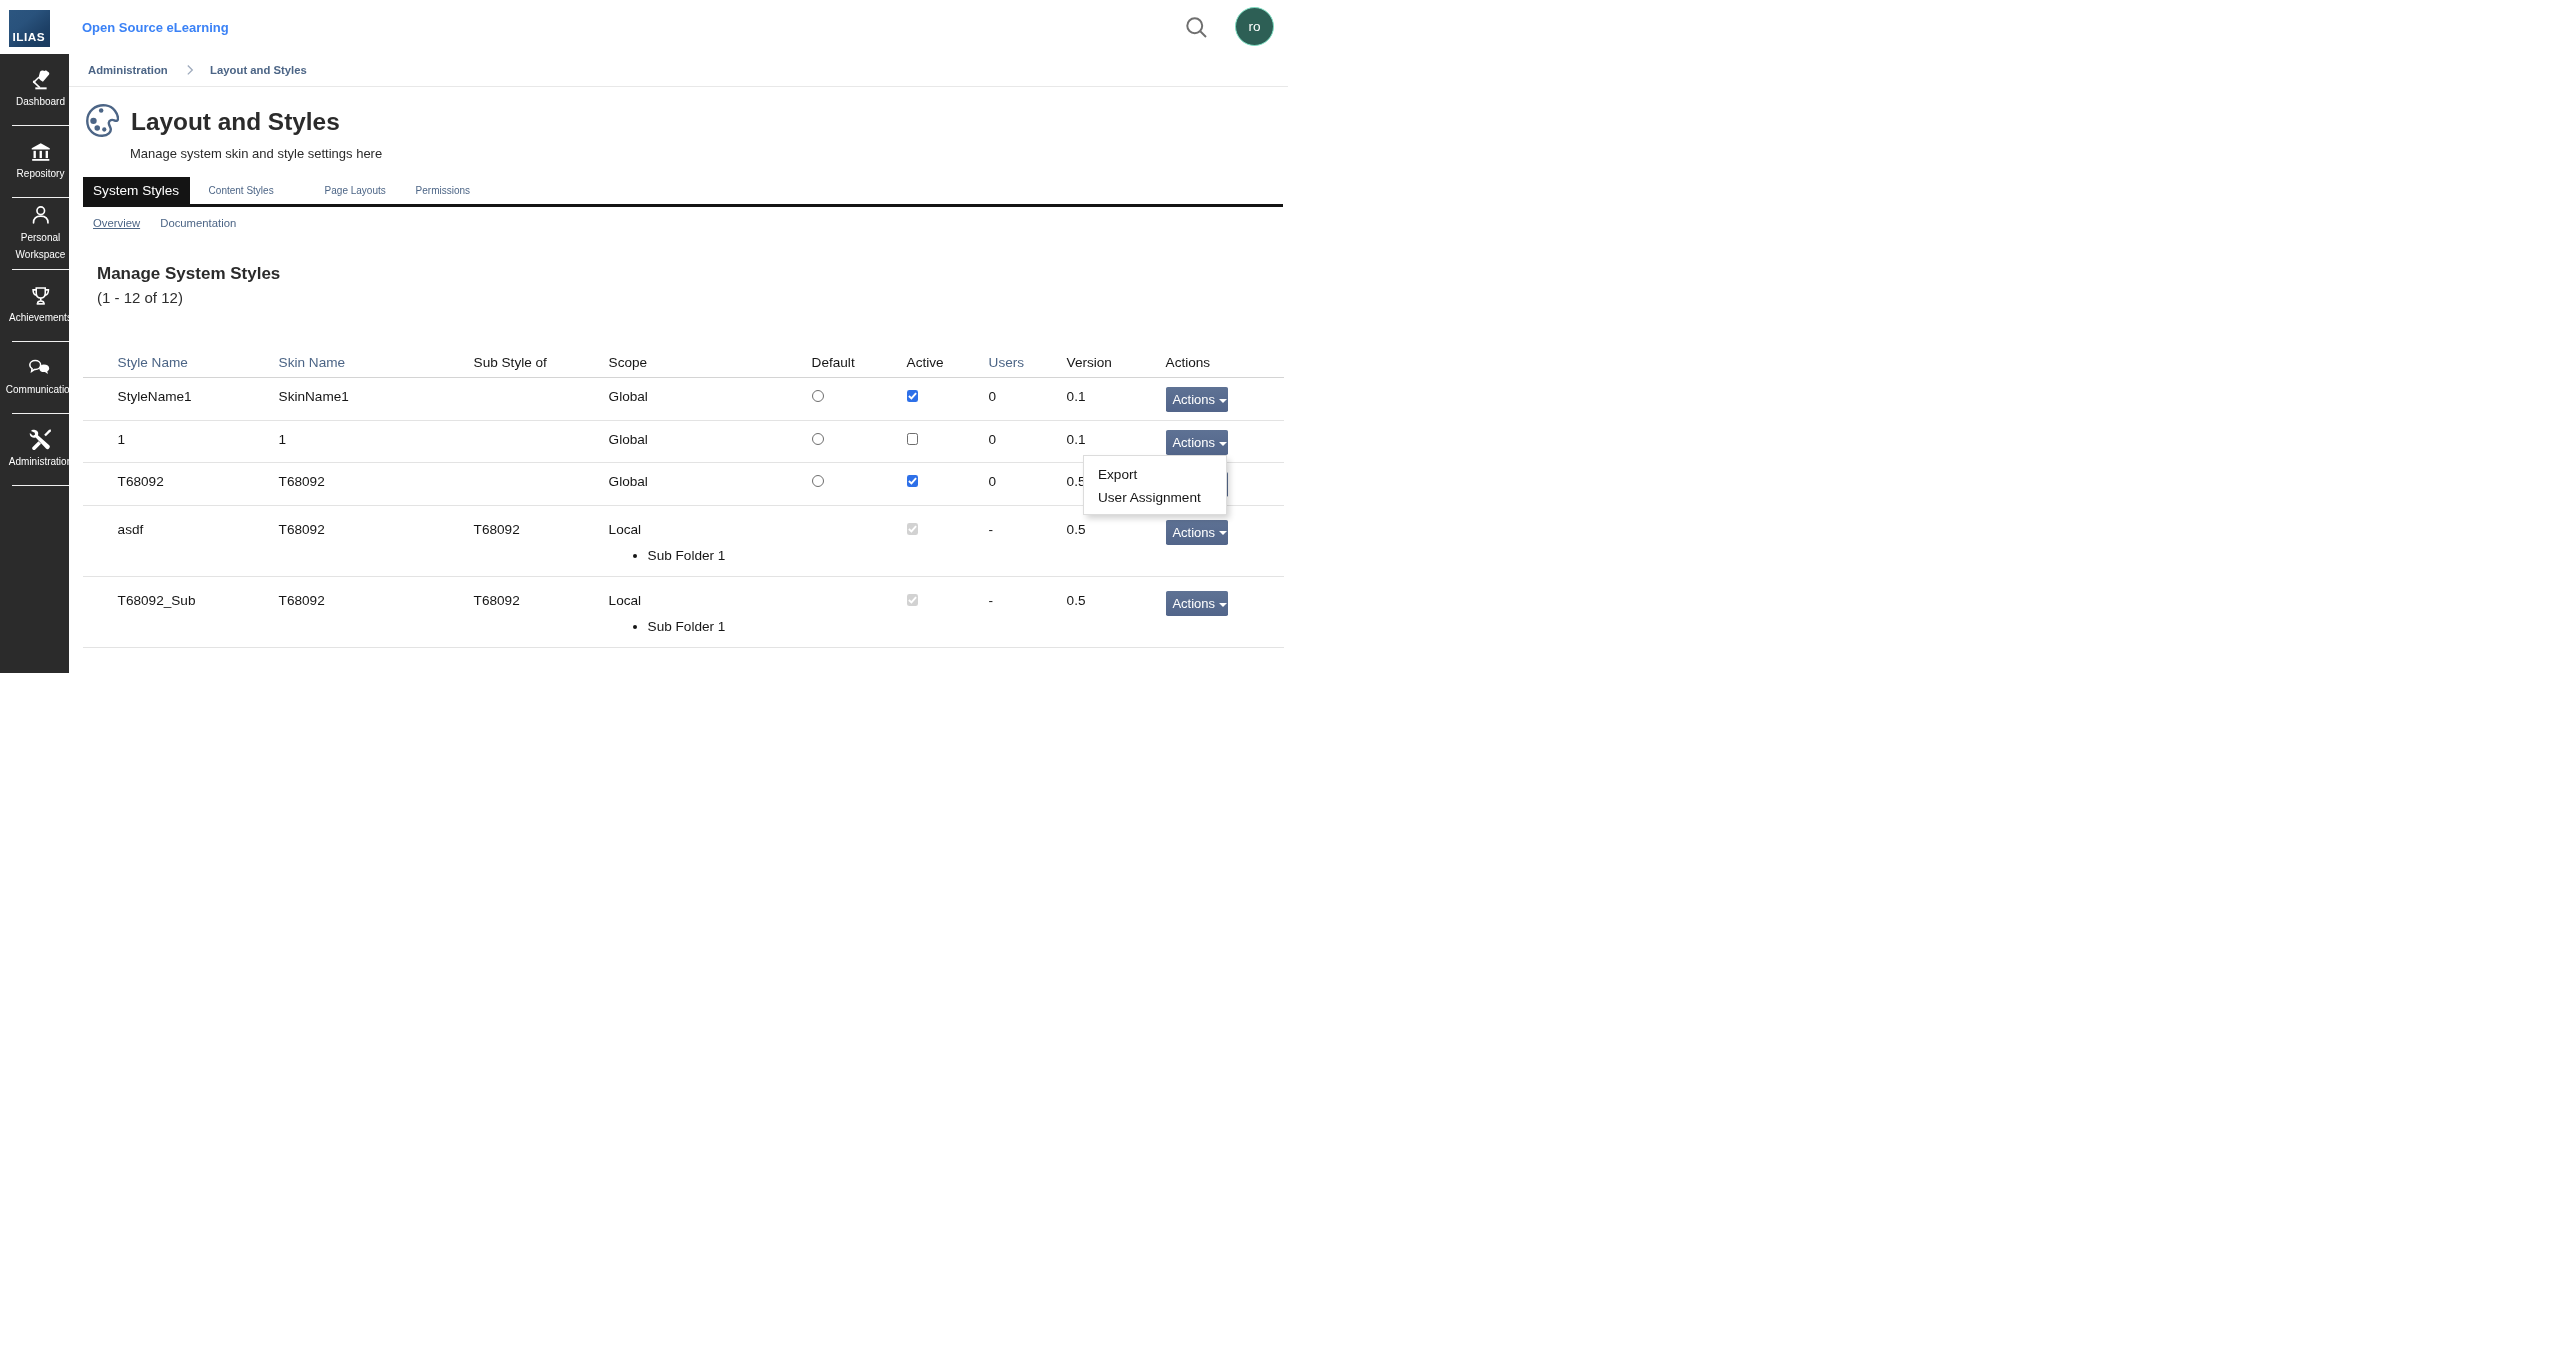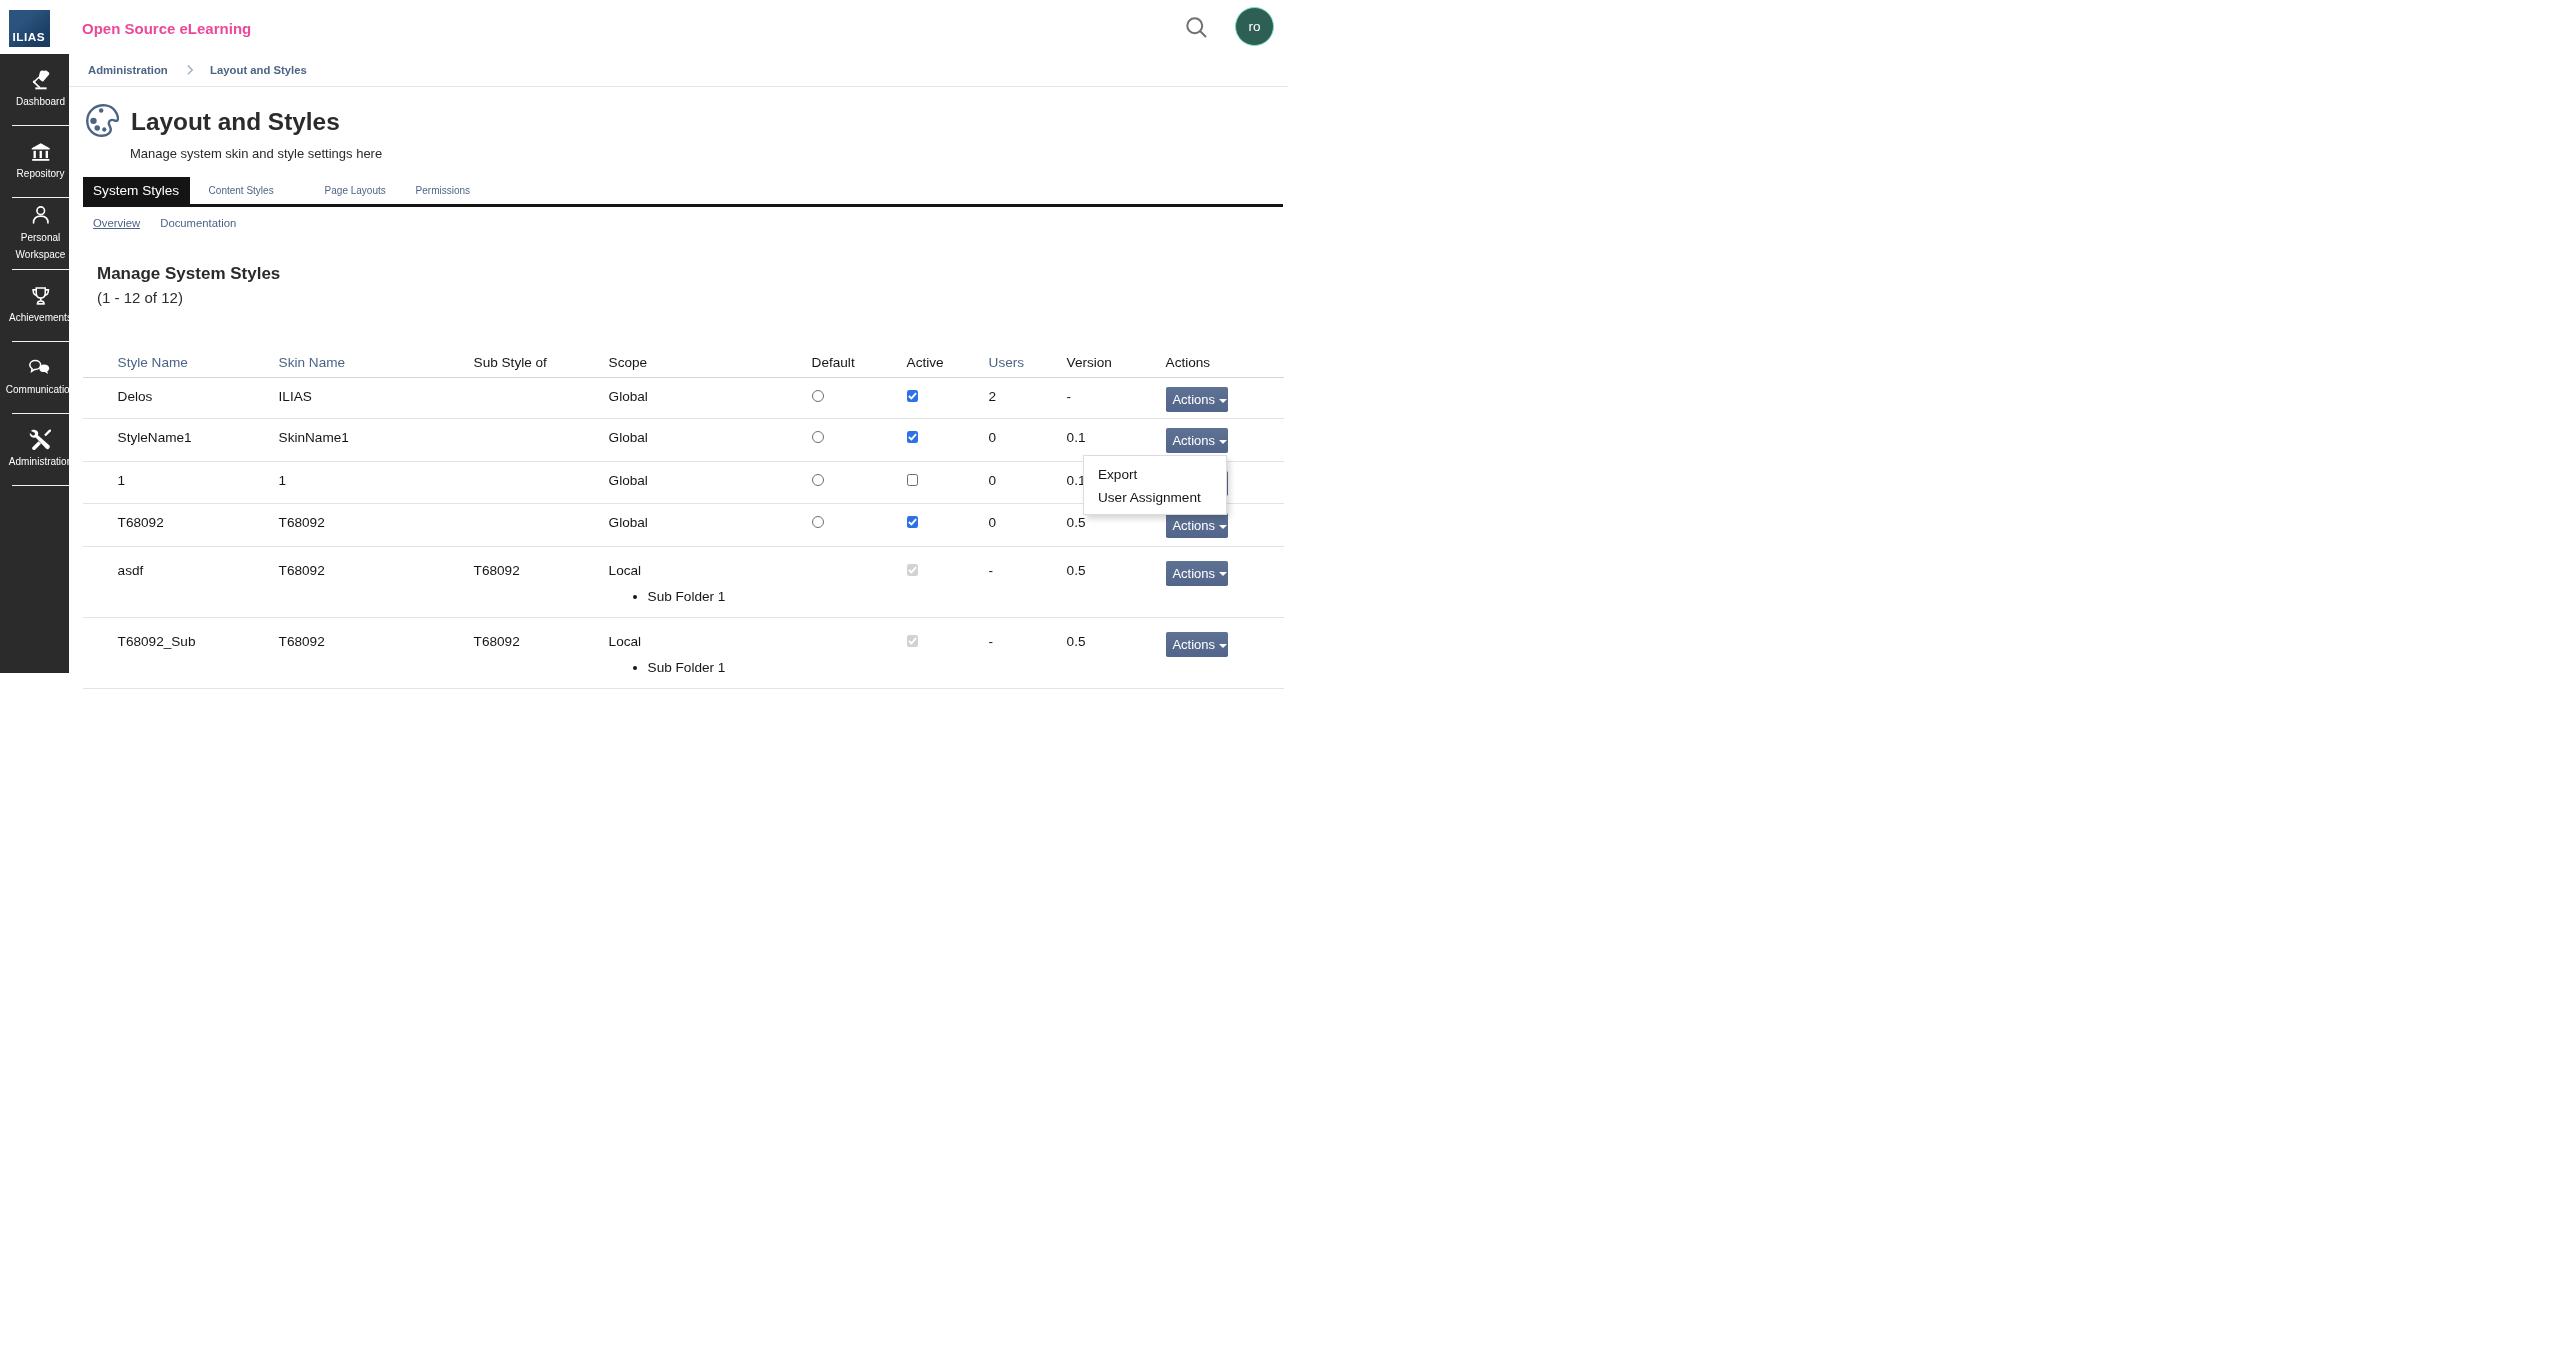--- a/index.html
+++ b/index.html
@@ -6,21 +6,21 @@
   * { margin:0; padding:0; box-sizing:border-box; }
   html,body { width:1288px; height:673px; overflow:hidden; background:#fff;
     font-family:"Liberation Sans", sans-serif; color:#1b1b1b; }
 
   
   .topbar { position:absolute; left:0; top:0; width:1288px; height:54px; background:#fff; z-index:30; }
   .logo { position:absolute; left:9px; top:10px; width:41px; height:37px;
     background:linear-gradient(140deg,#2c5680 0%,#29527c 35%,#1d4066 70%,#1a3a5e 100%);
     color:#fff; font-weight:bold; font-size:11.8px; }
   .logo span { position:absolute; left:3.6px; bottom:2.7px; letter-spacing:0.5px; }
-  .topbar-title { position:absolute; left:82px; top:20px; font-size:15px; font-weight:bold; color:#ec4899; }
+  .topbar-title { position:absolute; left:82px; top:20px; font-size:13px; font-weight:bold; color:#3b82f6; }
   .search-btn { position:absolute; left:1179px; top:10px; width:36px; height:36px; }
   .avatar { position:absolute; left:1235px; top:7.2px; width:39px; height:39px; border-radius:50%;
     background:#2d5f55; border:1.8px solid #7fe0c4; color:#fff; font-size:13.6px;
     display:flex; align-items:center; justify-content:center; }
 
   
   .sidebar { position:absolute; left:0; top:54px; width:69px; height:619px; background:#2b2b2b; z-index:20;padding-left:12px; }
   .side-item { display:flex; flex-direction:column; align-items:center; justify-content:center;
     height:72px; border-bottom:0.9px solid #f1f1f1; color:#fff; }
   .side-item .icn { height:23.5px; flex:none; display:flex; align-items:center; justify-content:center; }
@@ -256,38 +256,20 @@
       <th>Sub Style of</th>
       <th>Scope</th>
       <th>Default</th>
       <th>Active</th>
       <th><a class="thlink" href="#">Users</a></th>
       <th>Version</th>
       <th>Actions</th>
     </tr>
     </thead>
     <tbody>
-    <tr class="r1">
-      <td class="c1">Delos</td>
-      <td>ILIAS</td>
-      <td></td>
-      <td>Global</td>
-      <td><span class="radio"></span></td>
-      <td><span class="cb checked"><svg width="9" height="8.1" viewBox="0 0 10 9">
-                <path d="M1 4.5 L3.8 7.2 L9 1.2" fill="none" stroke="#fff" stroke-width="2.1"></path>
-              </svg></span></td>
-      <td>2</td>
-      <td>-</td>
-      <td class="c9">
-            <button class="btn actions-btn">
-              <span>Actions</span>
-              <span class="caret"></span>
-            </button>
-          </td>
-    </tr>
     <tr class="r2">
       <td class="c1">StyleName1</td>
       <td>SkinName1</td>
       <td></td>
       <td>Global</td>
       <td><span class="radio"></span></td>
       <td><span class="cb checked"><svg width="9" height="8.1" viewBox="0 0 10 9">
                 <path d="M1 4.5 L3.8 7.2 L9 1.2" fill="none" stroke="#fff" stroke-width="2.1"></path>
               </svg></span></td>
       <td>0</td>

